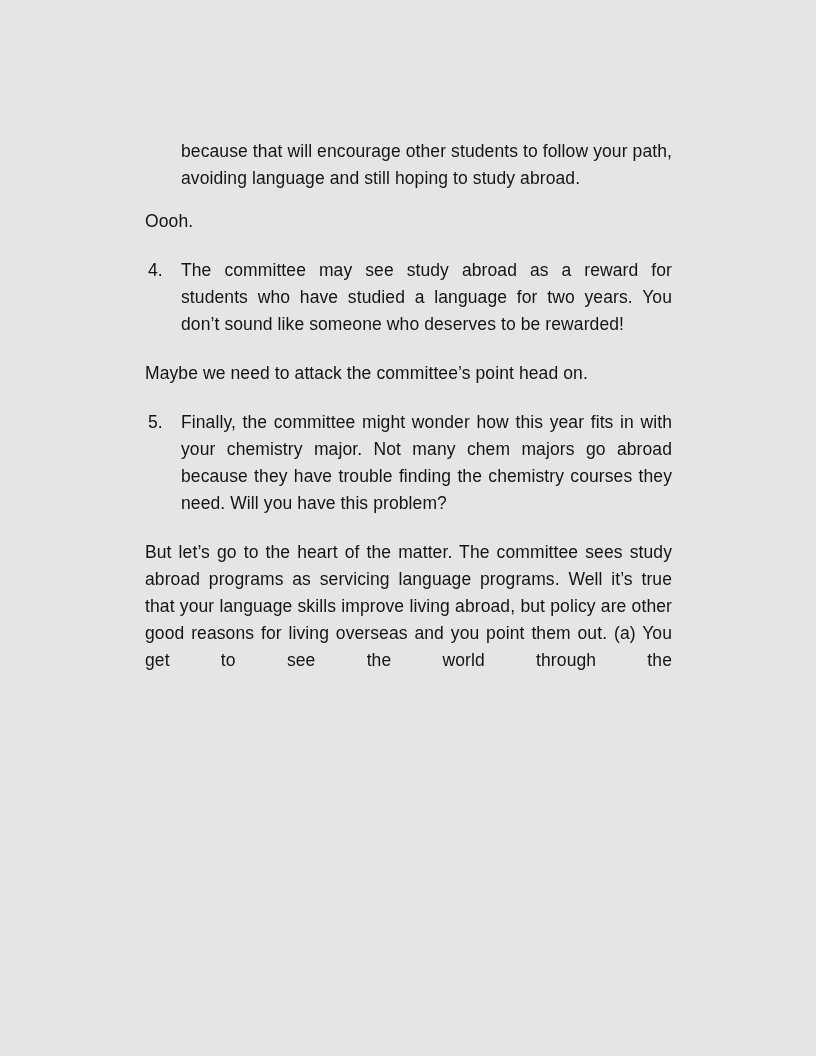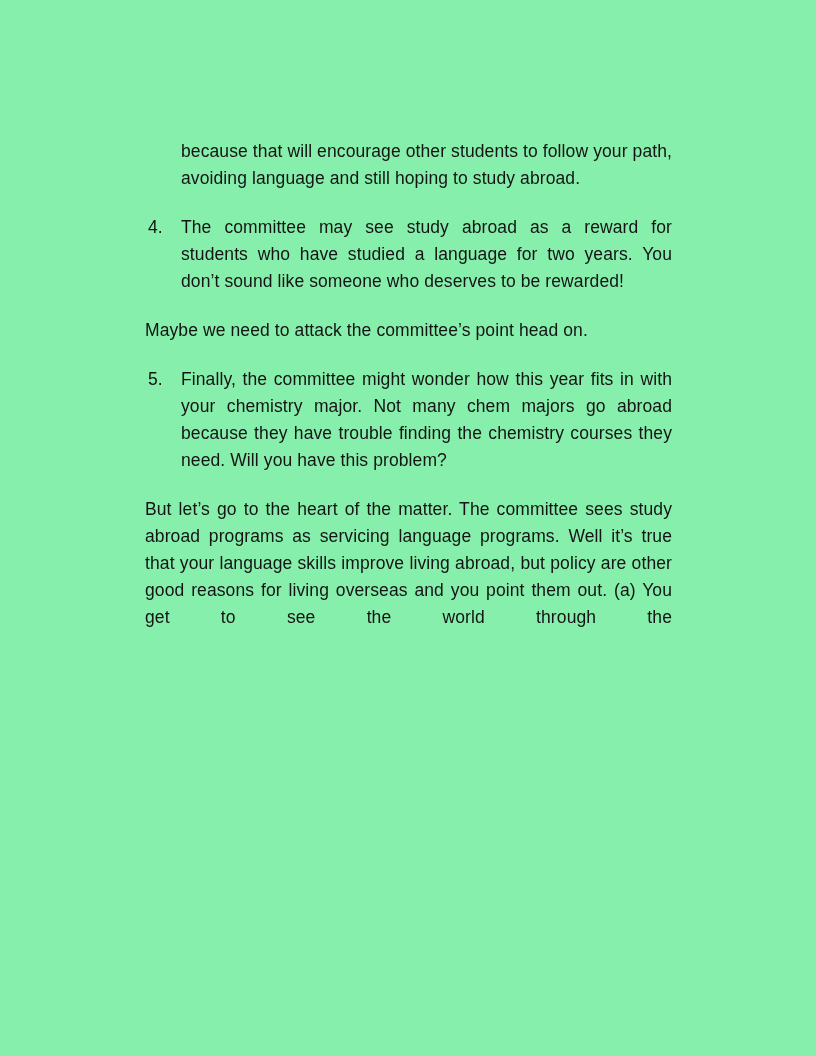--- a/index.html
+++ b/index.html
@@ -8,21 +8,21 @@
     height: 1056px;
     background: #ffffff;
     font-family: "Liberation Sans", sans-serif;
     color: #141414;
     position: relative;
     overflow: hidden;
   }
   .page {
     position: absolute;
     inset: 0;
-    background: #86efac;
+    background: #e5e5e5;
   }
   .content {
     position: absolute;
     left: 145px;
     top: 138px;
     width: 527px;
     font-size: 17.5px;
     line-height: 27px;
     text-align: justify;
     letter-spacing: 0.1px;
@@ -50,20 +50,21 @@
     flex: 1 1 auto;
     text-align: justify;
   }
 </style>
 </head>
 <body>
 
 <div class="page">
   <div class="content">
       <p class="block-indent">because that will encourage other students to follow your path, avoiding language and still hoping to study abroad.</p>
+      <p class="paragraph">Oooh.</p>
       <div class="list-item">
         <span class="list-number">4.</span>
         <div class="list-body">The committee may see study abroad as a reward for students who have studied a language for two years. You don’t sound like someone who deserves to be rewarded!</div>
       </div>
       <p class="paragraph">Maybe we need to attack the committee’s point head on.</p>
       <div class="list-item">
         <span class="list-number">5.</span>
         <div class="list-body">Finally, the committee might wonder how this year fits in with your chemistry major. Not many chem majors go abroad because they have trouble finding the chemistry courses they need. Will you have this problem?</div>
       </div>
       <p class="paragraph continued">But let’s go to the heart of the matter. The committee sees study abroad programs as servicing language programs. Well it’s true that your language skills improve living abroad, but policy are other good reasons for living overseas and you point them out. (a) You get to see the world through the</p>

